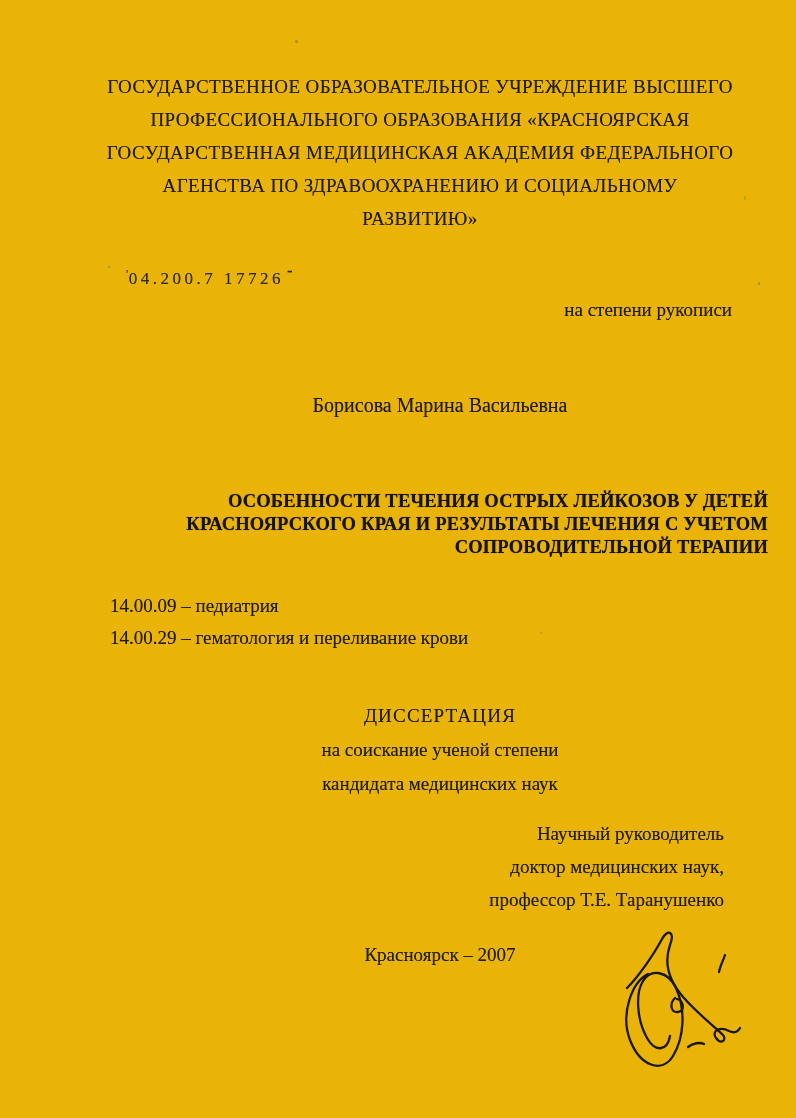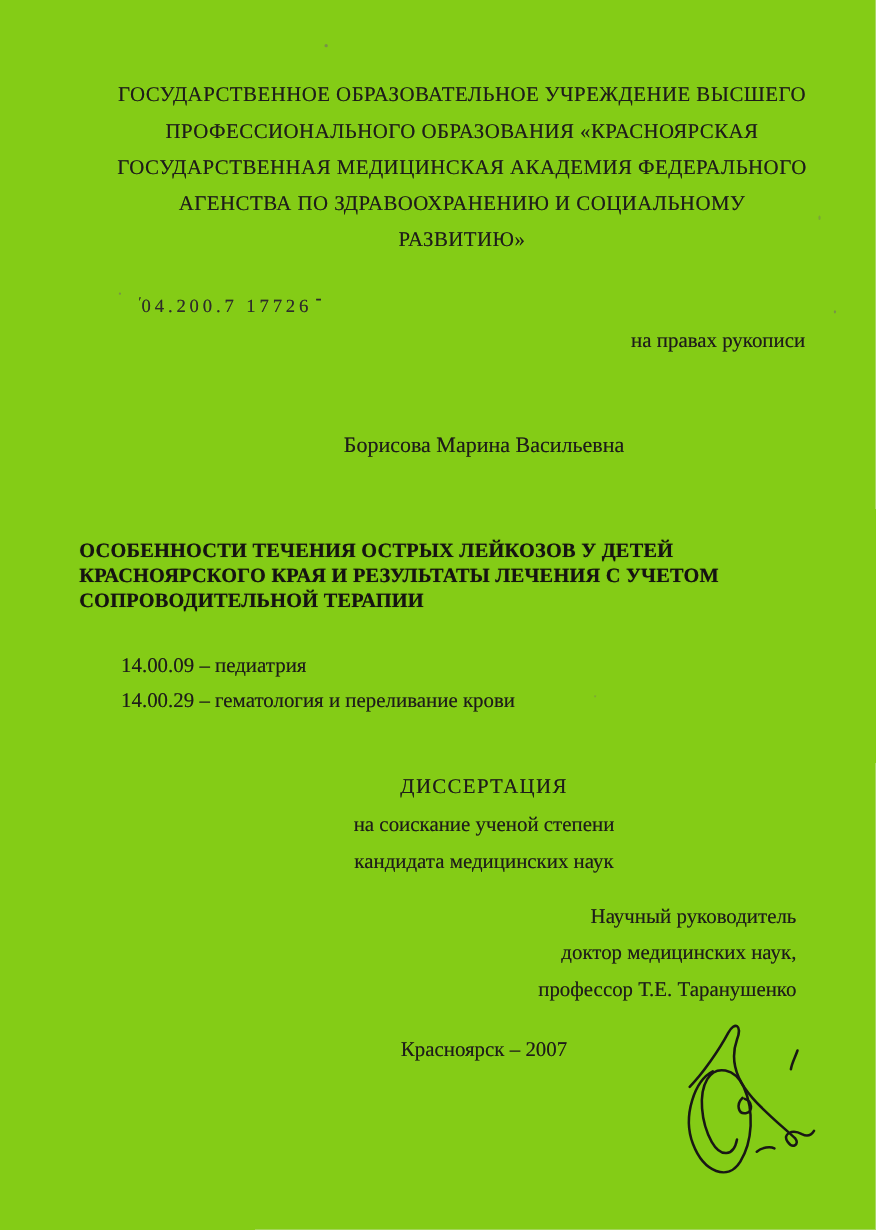--- a/index.html
+++ b/index.html
@@ -1,39 +1,39 @@
 <!DOCTYPE html>
 <html lang="ru"><head>
 <meta charset="utf-8">
 <style>
   html,body{margin:0;padding:0;}
   body{width:796px;height:1118px;background:#e9e9e7;}
   .page{
     position:relative;width:796px;height:1118px;margin:0;
-    background:#84cc16;
+    background:#eab308;
     font-family:"Liberation Serif","DejaVu Serif",serif;
     color:#1e1c1a;overflow:hidden;
     text-shadow:0 0 .5px rgba(30,28,26,.55);
   }
   .institution{
     position:absolute;top:70px;left:72px;right:28px;
     text-align:center;font-size:19px;line-height:33px;letter-spacing:.4px;
   }
   .stamp{
     position:absolute;top:261px;left:126px;
     font-family:Liberation Serif, serif;
     font-size:17px;letter-spacing:3.5px;color:#2e2c2a;
     text-shadow:0 0 .6px rgba(46,44,42,.6);
   }
   .stamp-prefix{font-size:12px;vertical-align:6px;letter-spacing:0;}
   .stamp-suffix{font-weight:bold;vertical-align:8px;letter-spacing:0;margin-left:3px;}
   .manuscript{position:absolute;top:299px;right:64px;font-size:19px;}
   .author{position:absolute;top:394px;left:110px;right:26px;text-align:center;font-size:20px;}
   .title{
-    position:absolute;top:490px;left:72px;right:28px;text-align:left;
+    position:absolute;top:490px;left:72px;right:28px;text-align:right;
     font-weight:bold;font-size:18.5px;line-height:23px;letter-spacing:.2px;color:#151311;
     text-shadow:0 0 .7px rgba(21,19,17,.7);
   }
   .specialties{position:absolute;top:590px;left:110px;right:26px;text-align:left;font-size:19px;line-height:32px;}
   .thesis{position:absolute;top:687px;left:110px;right:26px;text-align:center;font-size:19px;line-height:34px;margin-top:12px;}
   .thesis-type{letter-spacing:1.2px;}
   .supervisor{position:absolute;top:817px;right:72px;text-align:right;font-size:19px;line-height:33px;}
   .city-year{position:absolute;top:944px;left:110px;right:26px;text-align:center;font-size:19px;}
   .signature{position:absolute;left:596px;top:924px;width:180px;height:170px;}
   .signature path{fill:none;stroke:#191715;stroke-width:2.3;stroke-linecap:round;}
@@ -49,21 +49,21 @@
     <div>ПРОФЕССИОНАЛЬНОГО ОБРАЗОВАНИЯ «КРАСНОЯРСКАЯ</div>
     <div>ГОСУДАРСТВЕННАЯ МЕДИЦИНСКАЯ АКАДЕМИЯ ФЕДЕРАЛЬНОГО</div>
     <div>АГЕНСТВА ПО ЗДРАВООХРАНЕНИЮ И СОЦИАЛЬНОМУ</div>
     <div>РАЗВИТИЮ»</div>
   </div>
 
   <div class="stamp">
     <span class="stamp-prefix">ʹ</span><span>04.200.7 17726</span><span class="stamp-suffix">-</span>
   </div>
 
-  <div class="manuscript">на правах рукописи</div>
+  <div class="manuscript">на степени рукописи</div>
 
   <div class="author">Борисова Марина Васильевна</div>
 
   <div class="title">
     <div>ОСОБЕННОСТИ ТЕЧЕНИЯ ОСТРЫХ ЛЕЙКОЗОВ У ДЕТЕЙ</div>
     <div>КРАСНОЯРСКОГО КРАЯ И РЕЗУЛЬТАТЫ ЛЕЧЕНИЯ С УЧЕТОМ</div>
     <div>СОПРОВОДИТЕЛЬНОЙ ТЕРАПИИ</div>
   </div>
 
   <div class="specialties">

